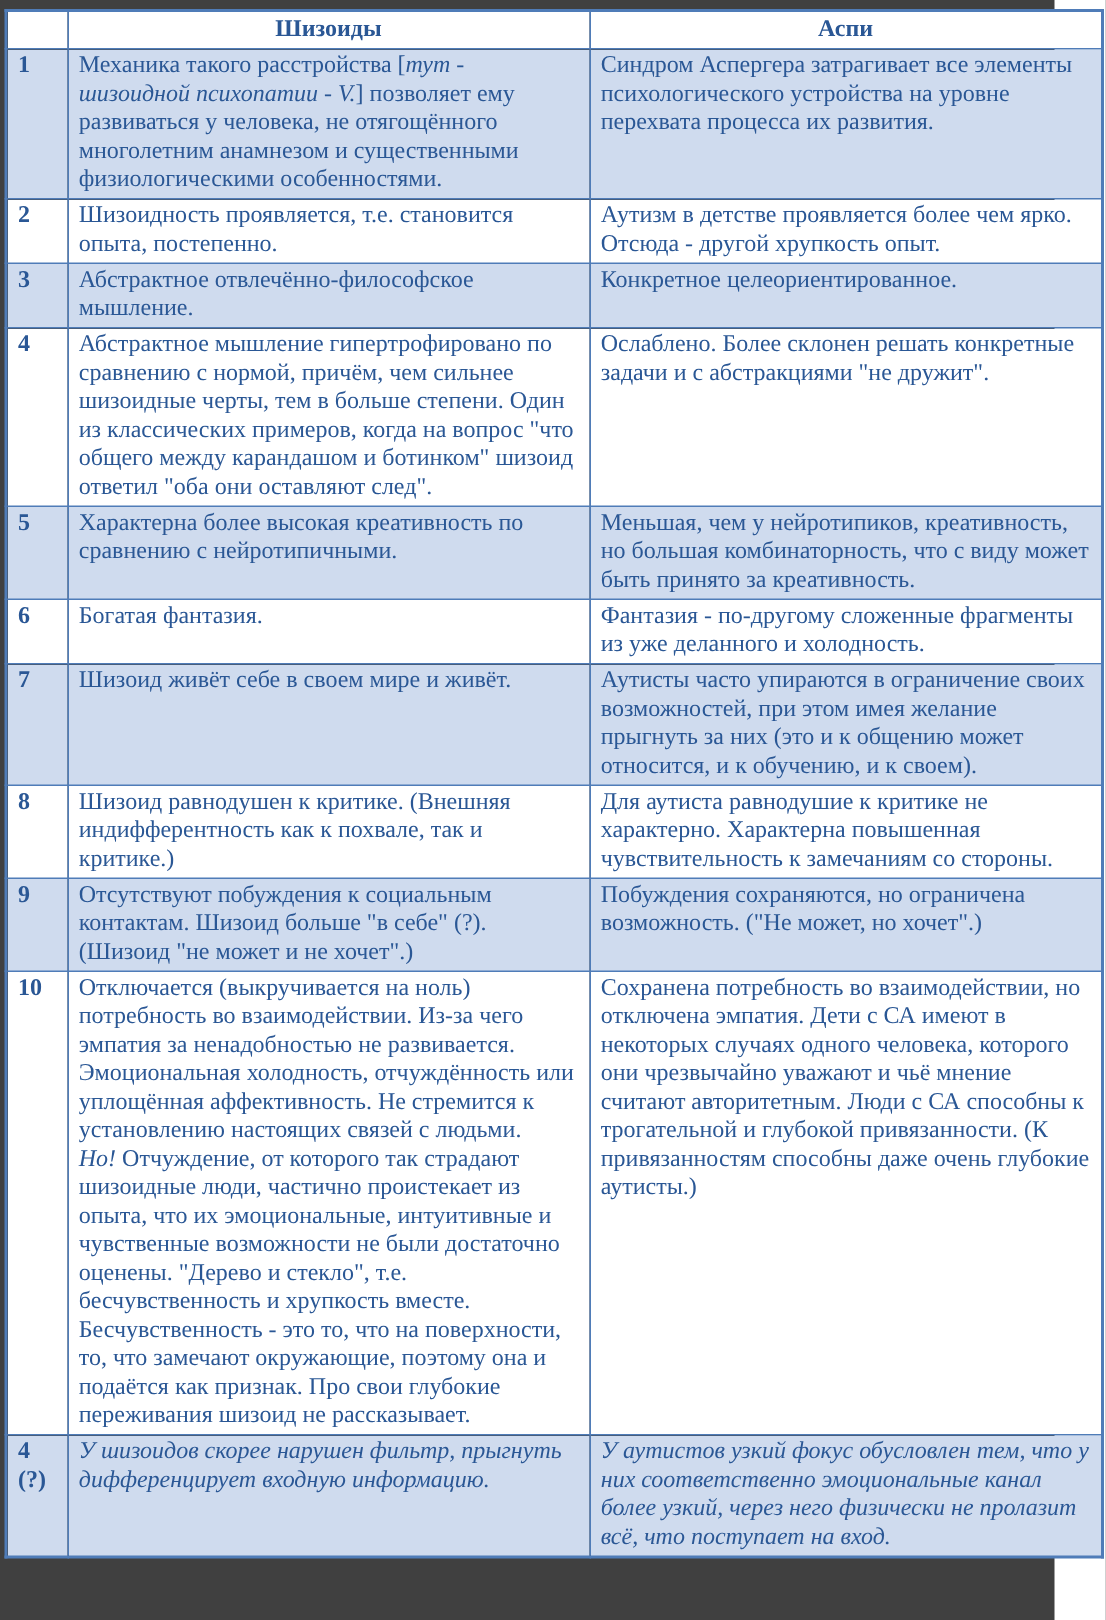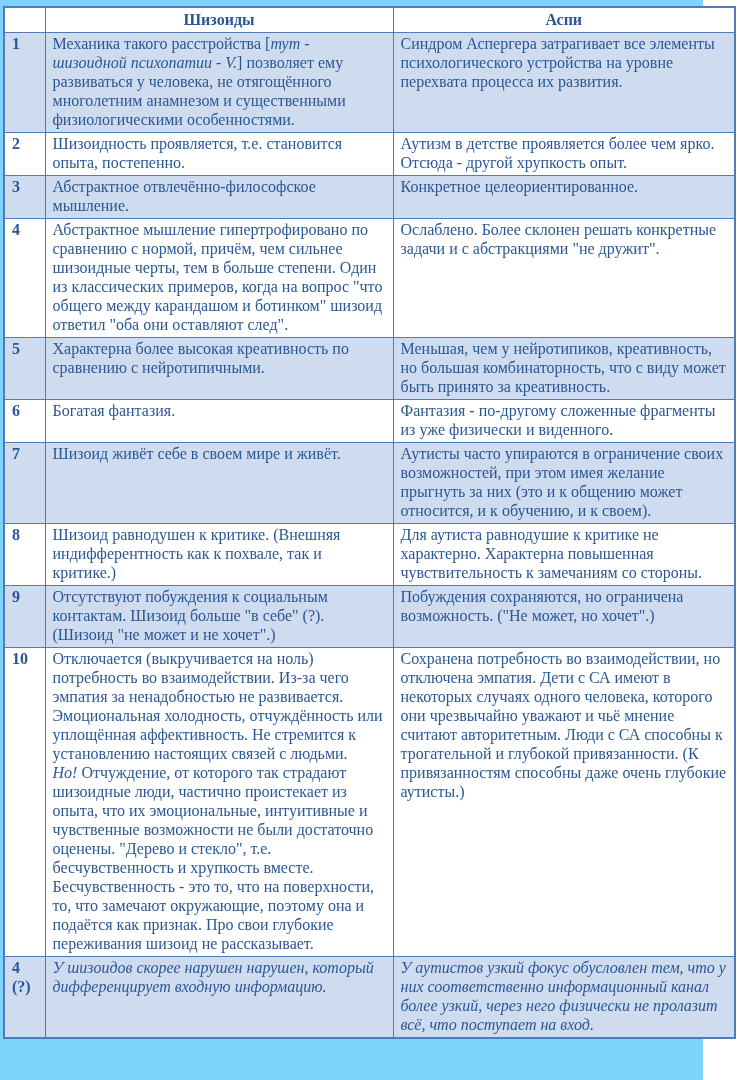--- a/index.html
+++ b/index.html
@@ -7,21 +7,21 @@
     --shade:#cfdbee;
     --plain:#ffffff;
     --text:#2a5795;
   }
   html,body{margin:0;padding:0;background:#ffffff;}
   .page{
     width:703px;
     min-height:1080px;
     box-sizing:border-box;
     padding:6px 3px 6px 3px;
-    background:#7dd3fc;
+    background:#404040;
     font-family:"Liberation Serif","DejaVu Serif",serif;
   }
   table.cmp{
     width:731px;
     table-layout:fixed;
     border-collapse:collapse;
     border:2px solid var(--border);
     color:var(--text);
     font-size:16px;
     line-height:19px;
@@ -92,21 +92,21 @@
           <td><span class="seg">Ослаблено. Более склонен решать конкретные задачи и с абстракциями "не дружит".</span></td>
         </tr>
         <tr class="shaded">
           <td class="num"><span class="seg">5</span></td>
           <td><span class="seg">Характерна более высокая креативность по сравнению с нейротипичными.</span></td>
           <td><span class="seg">Меньшая, чем у нейротипиков, креативность, но большая комбинаторность, что с виду может быть принято за креативность.</span></td>
         </tr>
         <tr class="plain">
           <td class="num"><span class="seg">6</span></td>
           <td><span class="seg">Богатая фантазия.</span></td>
-          <td><span class="seg">Фантазия - по-другому сложенные фрагменты из уже физически и виденного.</span></td>
+          <td><span class="seg">Фантазия - по-другому сложенные фрагменты из уже деланного и холодность.</span></td>
         </tr>
         <tr class="shaded">
           <td class="num"><span class="seg">7</span></td>
           <td><span class="seg">Шизоид живёт себе в своем мире и живёт.</span></td>
           <td><span class="seg">Аутисты часто упираются в ограничение своих возможностей, при этом имея желание прыгнуть за них (это и к общению может относится, и к обучению, и к своем).</span></td>
         </tr>
         <tr class="plain">
           <td class="num"><span class="seg">8</span></td>
           <td><span class="seg">Шизоид равнодушен к критике. (Внешняя индифферентность как к похвале, так и критике.)</span></td>
           <td><span class="seg">Для аутиста равнодушие к критике не характерно. Характерна повышенная чувствительность к замечаниям со стороны.</span></td>
@@ -116,18 +116,18 @@
           <td><span class="seg">Отсутствуют побуждения к социальным контактам. Шизоид больше "в себе" (?). (Шизоид "не может и не хочет".)</span></td>
           <td><span class="seg">Побуждения сохраняются, но ограничена возможность. ("Не может, но хочет".)</span></td>
         </tr>
         <tr class="plain">
           <td class="num"><span class="seg">10</span></td>
           <td><span class="seg">Отключается (выкручивается на ноль) потребность во взаимодействии. Из-за чего эмпатия за ненадобностью не развивается. Эмоциональная холодность, отчуждённость или уплощённая аффективность. Не стремится к установлению настоящих связей с людьми.</span><br><span class="seg it b">Но!</span><span class="seg"> Отчуждение, от которого так страдают шизоидные люди, частично проистекает из опыта, что их эмоциональные, интуитивные и чувственные возможности не были достаточно оценены. "Дерево и стекло", т.е. бесчувственность и хрупкость вместе. Бесчувственность - это то, что на поверхности, то, что замечают окружающие, поэтому она и подаётся как признак. Про свои глубокие переживания шизоид не рассказывает.</span></td>
           <td><span class="seg">Сохранена потребность во взаимодействии, но отключена эмпатия. Дети с СА имеют в некоторых случаях одного человека, которого они чрезвычайно уважают и чьё мнение считают авторитетным. Люди с СА способны к трогательной и глубокой привязанности. (К привязанностям способны даже очень глубокие аутисты.)</span></td>
         </tr>
         <tr class="shaded">
           <td class="num"><span class="seg">4</span><br><span class="seg">(?)</span></td>
-          <td><span class="seg it">У шизоидов скорее нарушен нарушен, который дифференцирует входную информацию.</span></td>
-          <td><span class="seg it">У аутистов узкий фокус обусловлен тем, что у них соответственно информационный канал более узкий, через него физически не пролазит всё, что поступает на вход.</span></td>
+          <td><span class="seg it">У шизоидов скорее нарушен фильтр, прыгнуть дифференцирует входную информацию.</span></td>
+          <td><span class="seg it">У аутистов узкий фокус обусловлен тем, что у них соответственно эмоциональные канал более узкий, через него физически не пролазит всё, что поступает на вход.</span></td>
         </tr>
       </tbody>
   </table>
 </div>
 
 </body></html>

